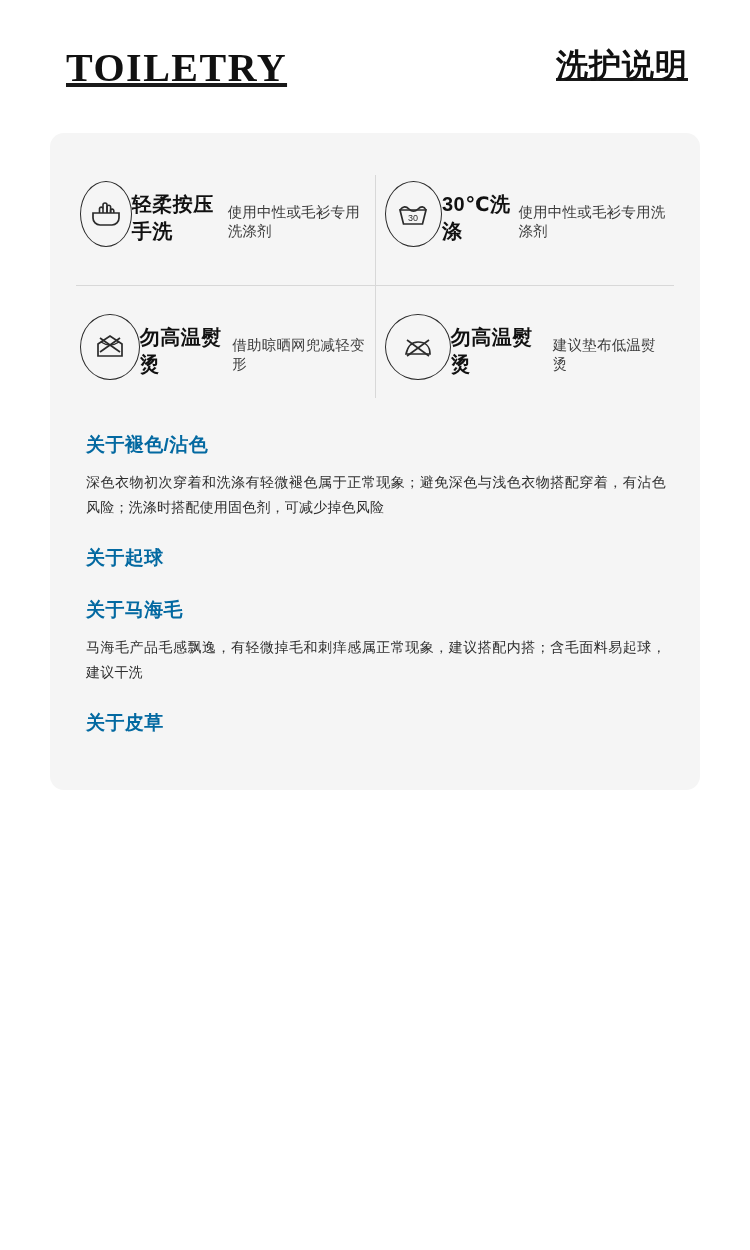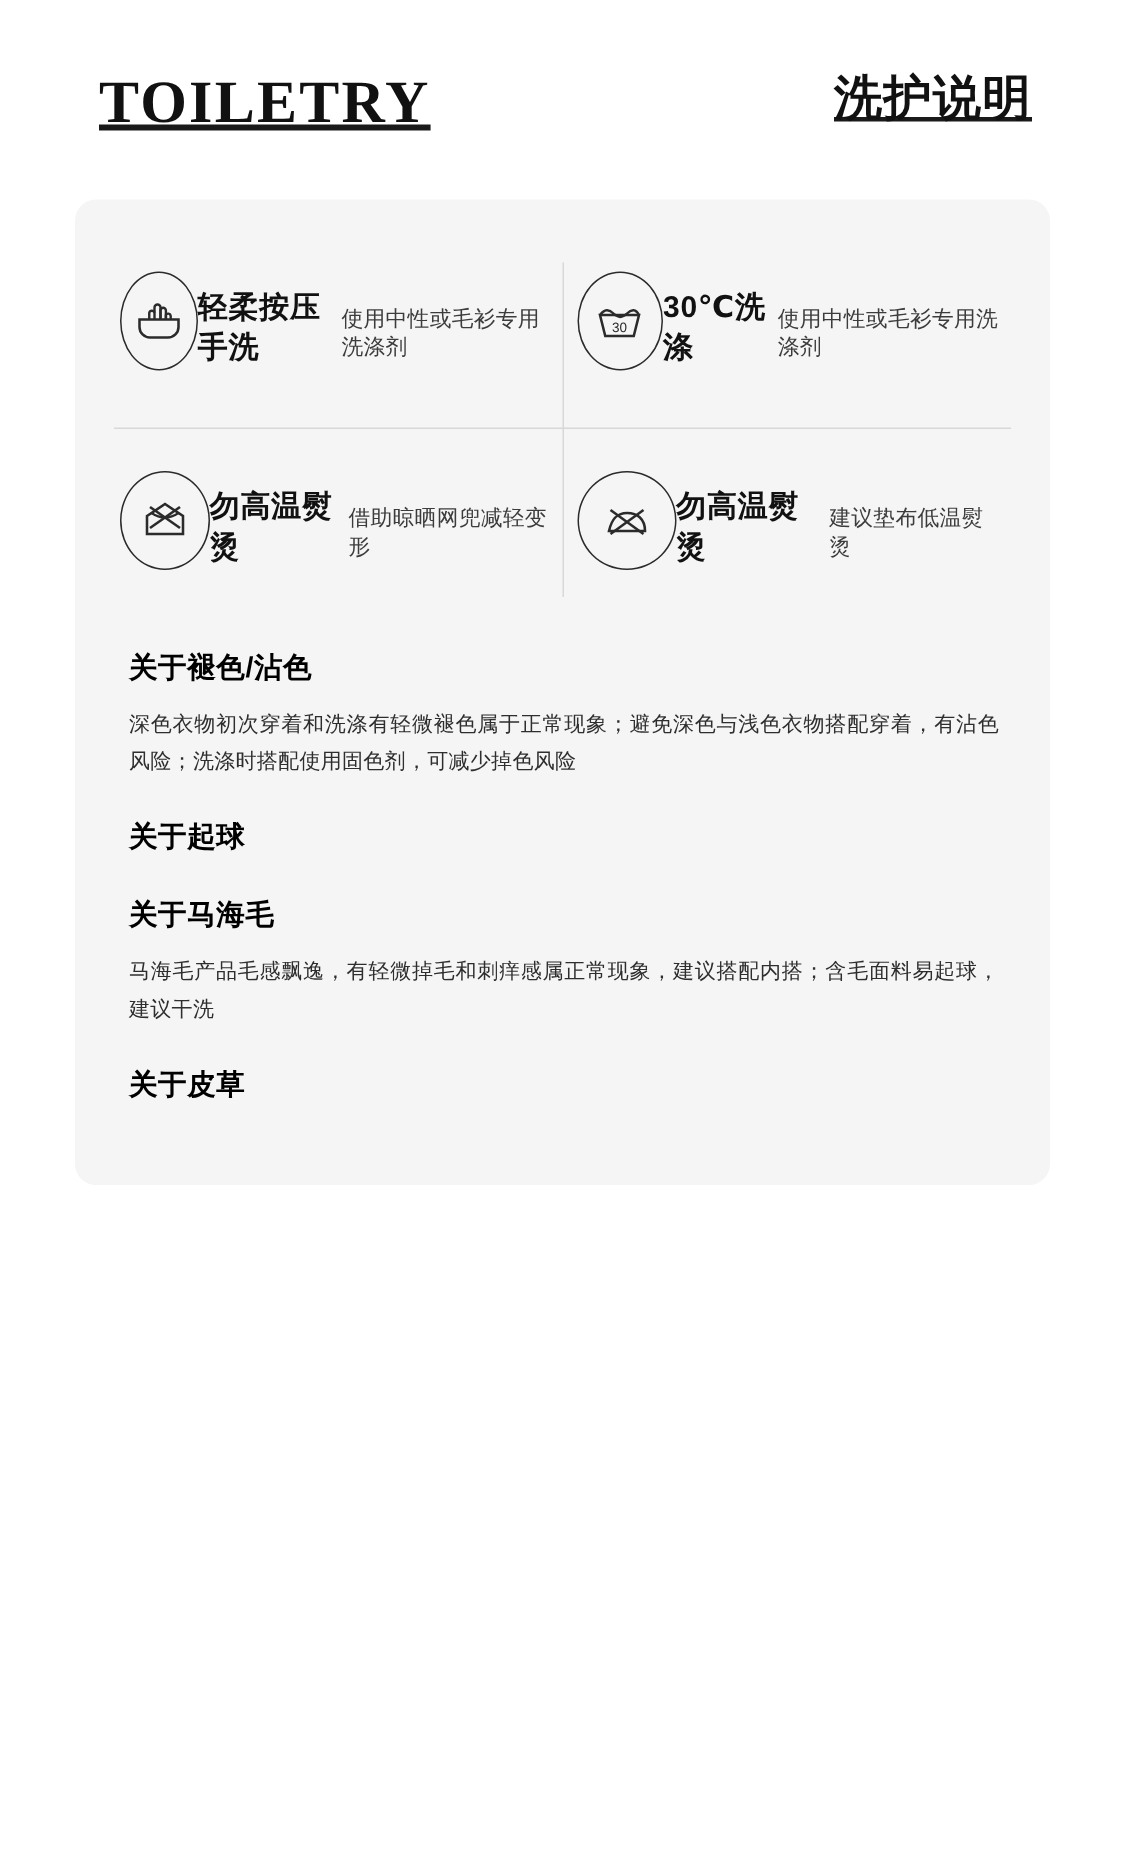--- a/index.html
+++ b/index.html
@@ -93,21 +93,21 @@
     color: #3c3c3c;
     letter-spacing: 0.2px;
   }
   
   .notes { margin-top: 26px; padding: 0 14px 0 16px; }
   .note { margin-bottom: 26px; }
   .note:last-child { margin-bottom: 0; }
   .note-title {
     font-size: 19px;
     font-weight: 700;
-    color: #000000;
+    color: #0369a1;
     margin-bottom: 12px;
     letter-spacing: 0.4px;
   }
   .note-body {
     font-size: 14px;
     line-height: 1.75;
     color: #2e2e2e;
     letter-spacing: 0.2px;
     text-align: justify;
   }

